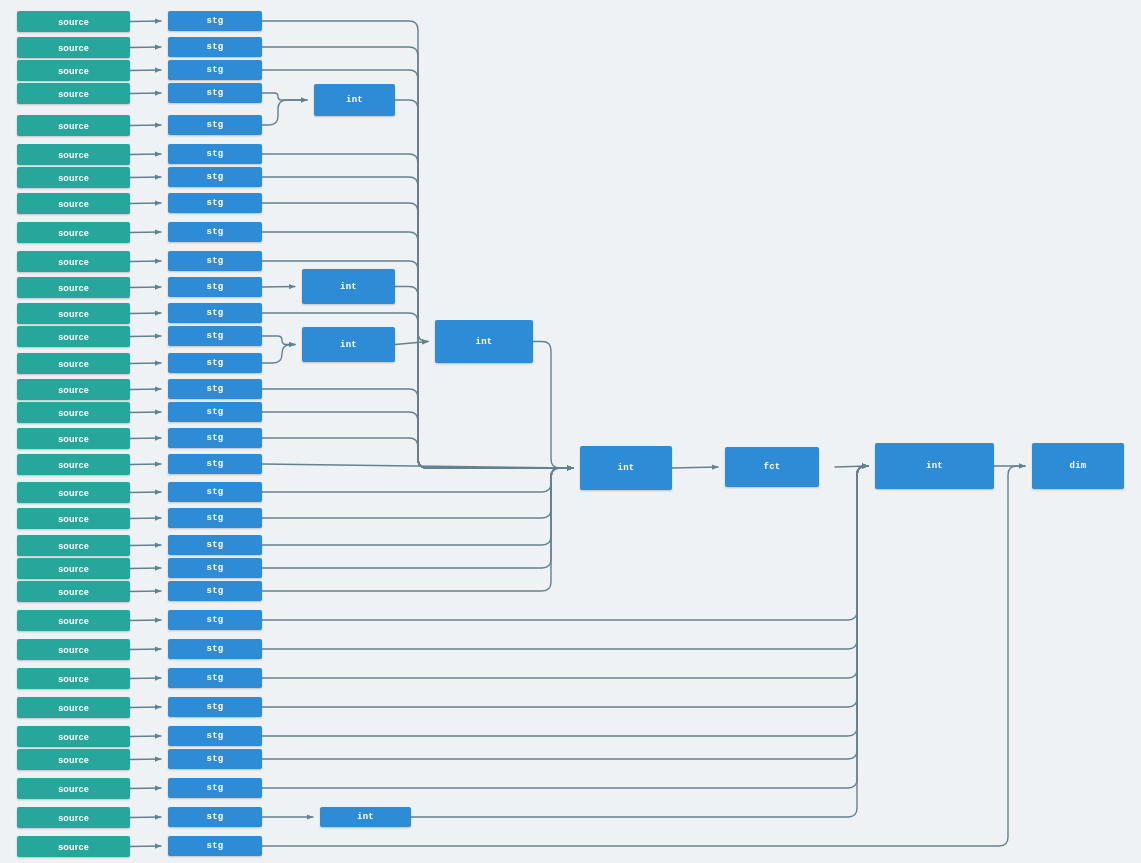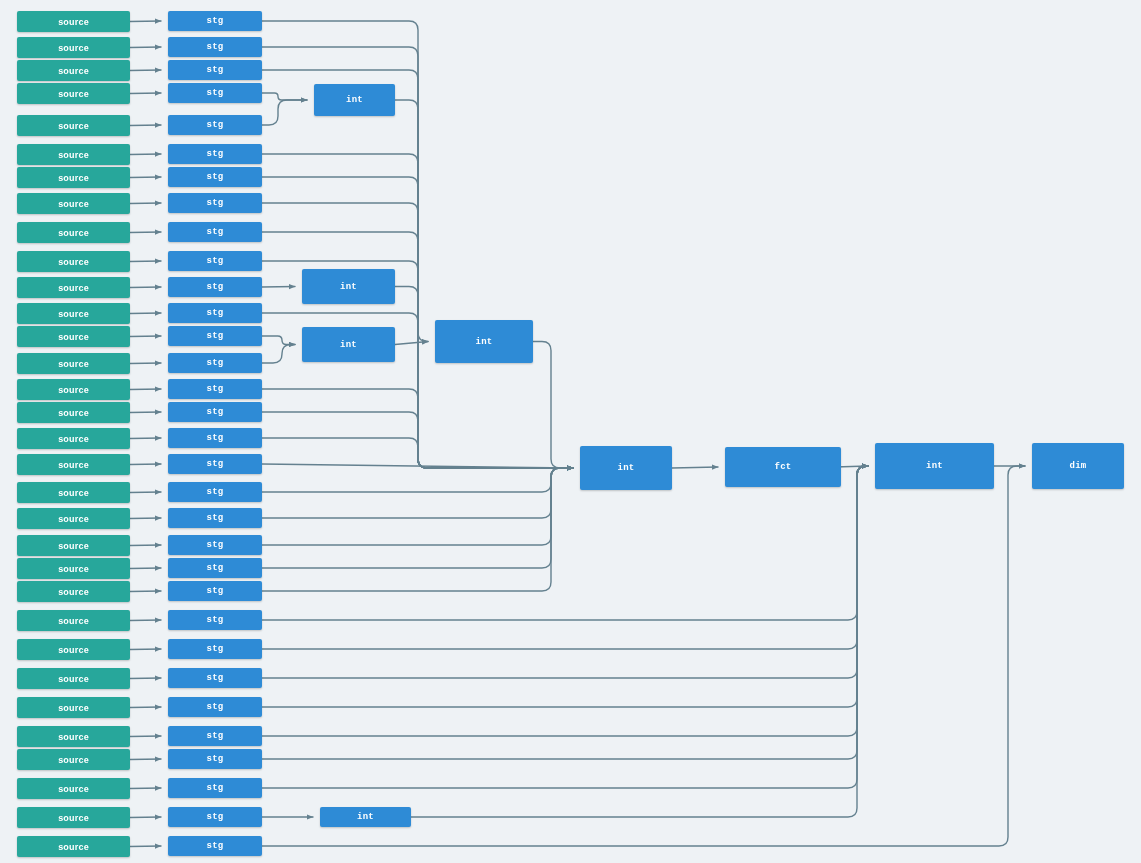--- a/index.html
+++ b/index.html
@@ -264,21 +264,21 @@
       </div>
       <div class="node source" style="left: 17px; top: 581px; width: 113px; height: 21px; background: rgb(39, 167, 155);">
         <span class="node-label">source</span>
       </div>
       <div class="node stg" style="left: 168px; top: 581px; width: 94px; height: 20px; background: rgb(46, 139, 214);">
         <span class="node-label">stg</span>
       </div>
       <div class="node int" style="left: 580px; top: 446px; width: 92px; height: 44px; background: rgb(46, 139, 214);">
         <span class="node-label">int</span>
       </div>
-      <div class="node fct" style="left: 725px; top: 447px; width: 116px; height: 40px; background: rgb(46, 139, 214);">
+      <div class="node fct" style="left: 725px; top: 447px; width: 94px; height: 40px; background: rgb(46, 139, 214);">
         <span class="node-label">fct</span>
       </div>
       <div class="node int" style="left: 875px; top: 443px; width: 119px; height: 46px; background: rgb(46, 139, 214);">
         <span class="node-label">int</span>
       </div>
       <div class="node dim" style="left: 1032px; top: 443px; width: 92px; height: 46px; background: rgb(46, 139, 214);">
         <span class="node-label">dim</span>
       </div>
       <div class="node source" style="left: 17px; top: 610px; width: 113px; height: 21px; background: rgb(39, 167, 155);">
         <span class="node-label">source</span>

